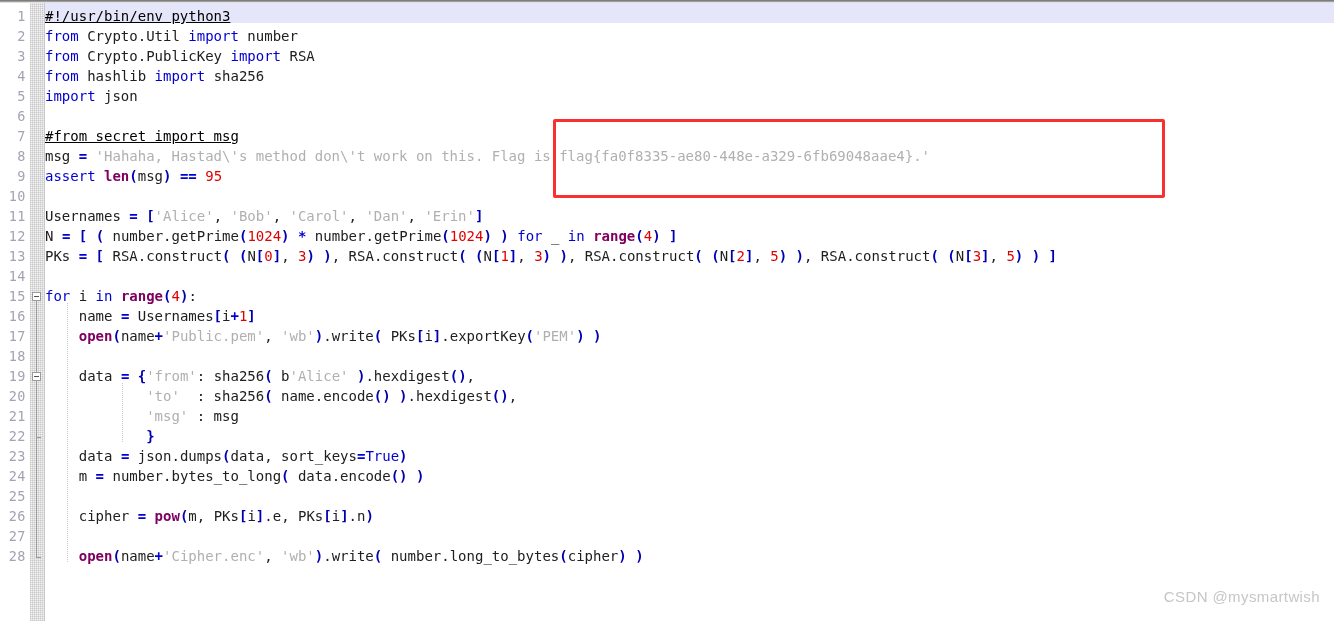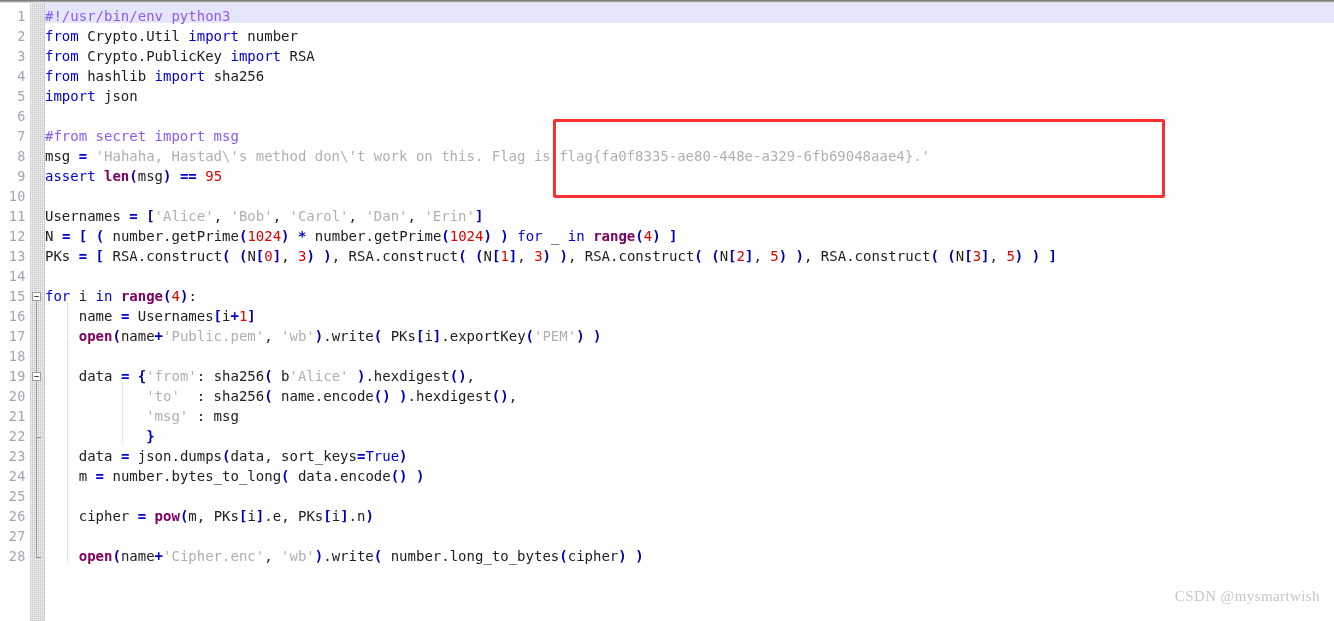--- a/index.html
+++ b/index.html
@@ -63,21 +63,21 @@
   }
   .hl-row{
     position:absolute;left:45px;width:1289px;height:20px;
     background:#e6e6fa;
   }
   
   .kw   {color:#0000d0;font-weight:normal;}
   .kw2  {color:#800060;font-weight:bold;margin-top:16px;}
   .num  {color:#e00000;}
   .str  {color:#b0b0b0;}
-  .cmt  {color:#8b5cf6;}
+  .cmt  {color:#000000;text-decoration:underline;}
   .op   {color:#0000d0;font-weight:bold;}
   .pun  {color:#0000b0;font-weight:bold;}
   .pln  {color:#202020;}
   
   .foldbox{
     position:absolute;width:9px;height:9px;
     border:1px solid #9a9a9a;background:#ffffff;
     box-sizing:border-box;
   }
   .foldbox::before{
@@ -99,21 +99,21 @@
     position:absolute;
     border:3px solid #f83030;
     border-radius:2px;
     box-sizing:border-box;
     background:transparent;
     pointer-events:none;
   }
   
   #watermark{
     position:absolute;right:14px;bottom:16px;
-    font-family:Liberation Serif, serif;
+    font-family:Liberation Sans, sans-serif;
     font-size:15px;color:#c6c6c6;letter-spacing:.4px;
     white-space:nowrap;
     margin-left:48px;
   }
 </style>
 </head>
 <body>
 
 <div id="editor">
 

